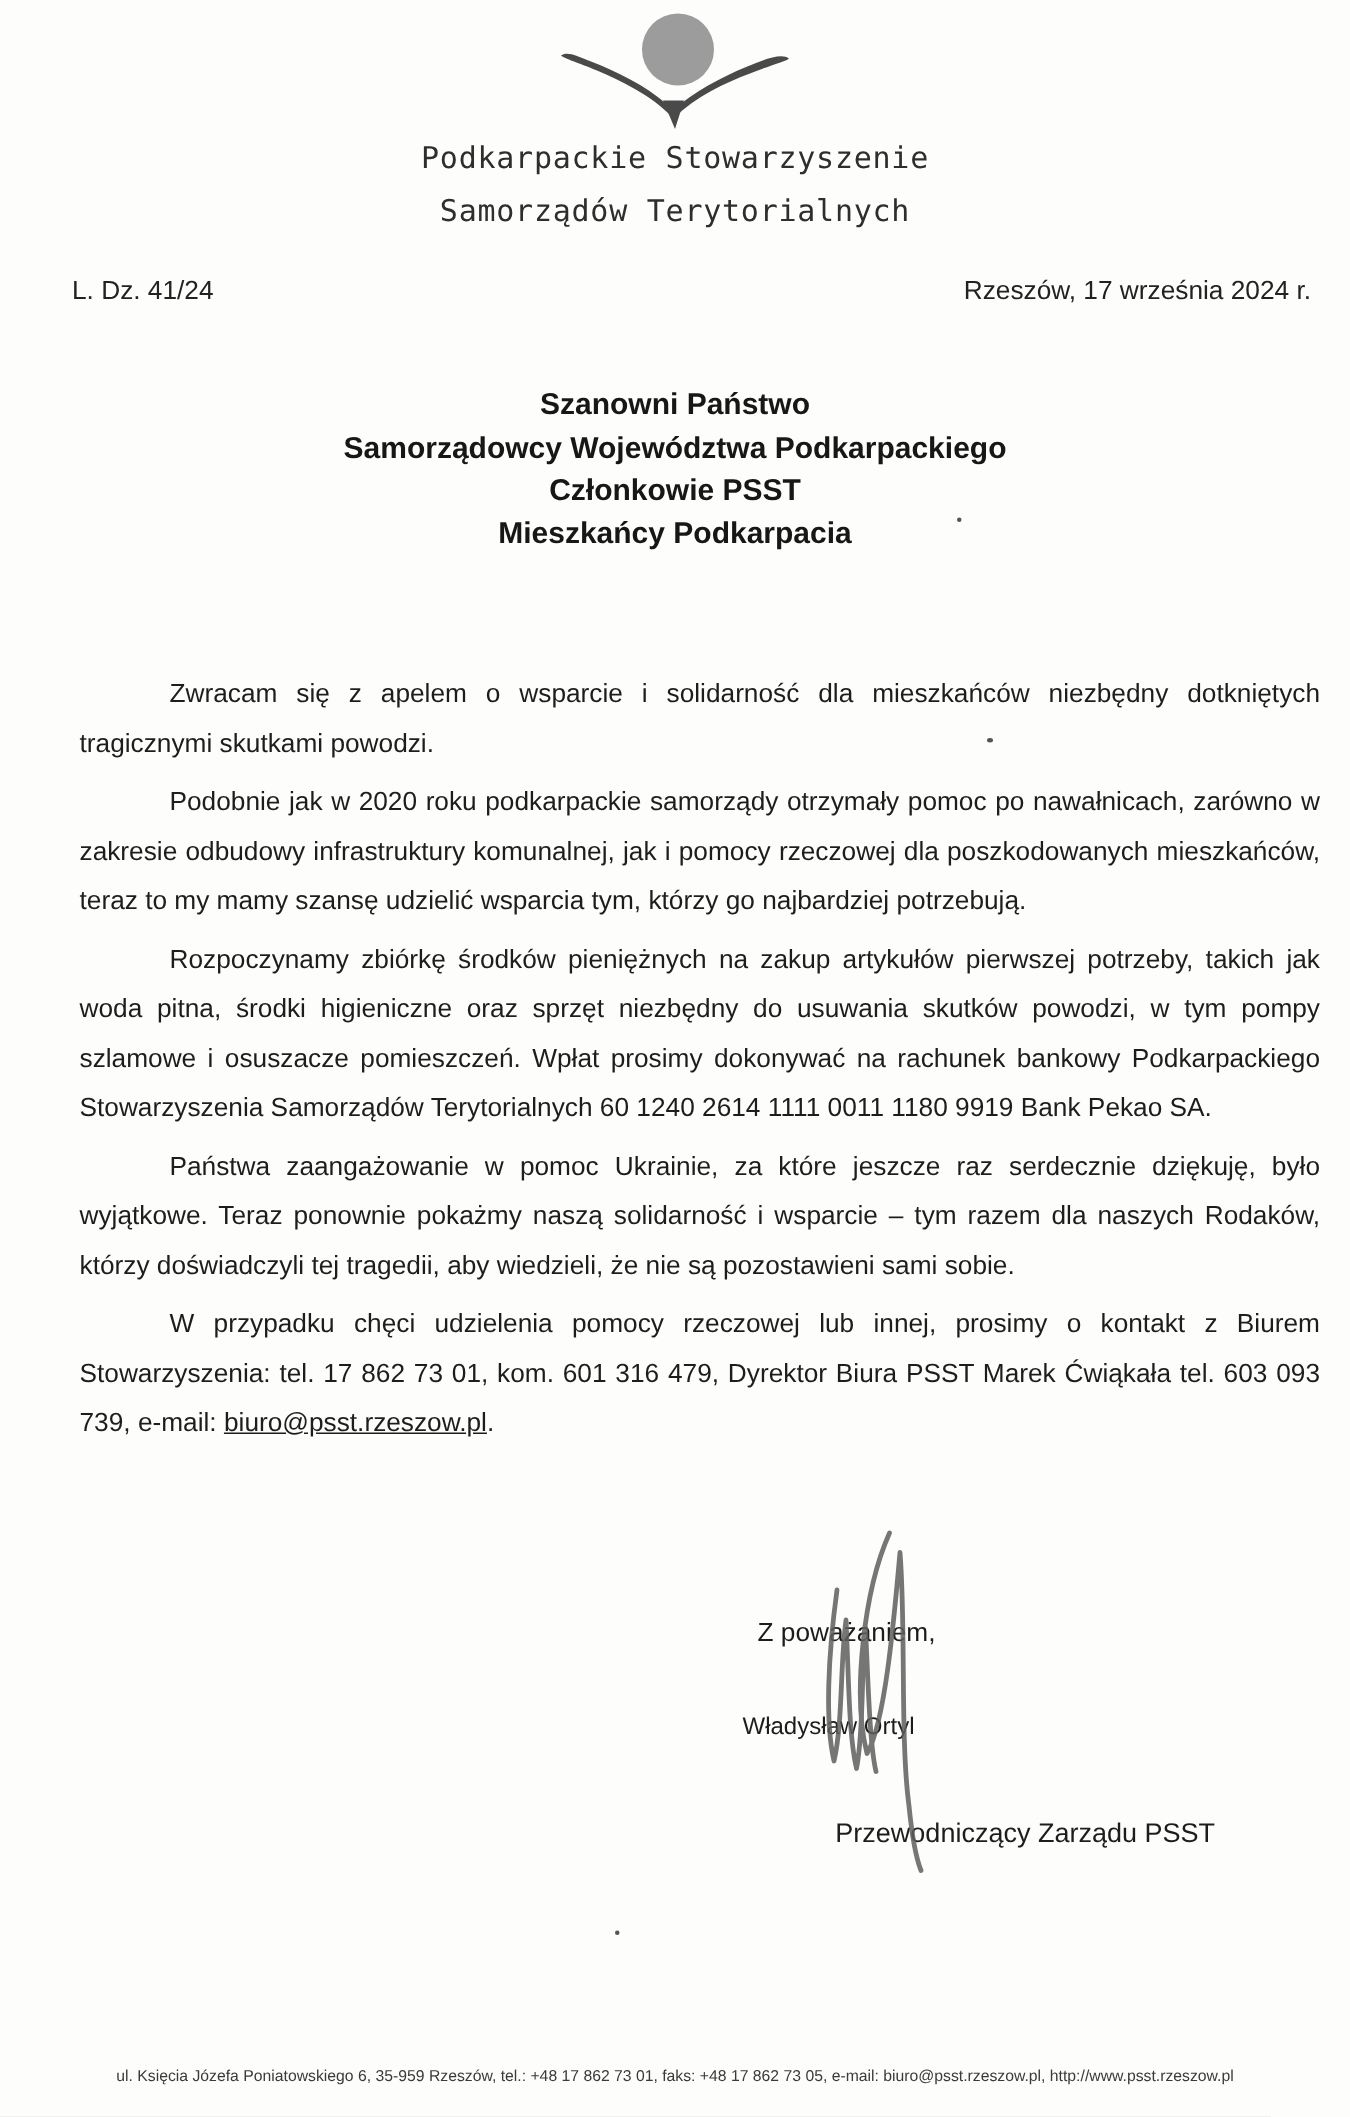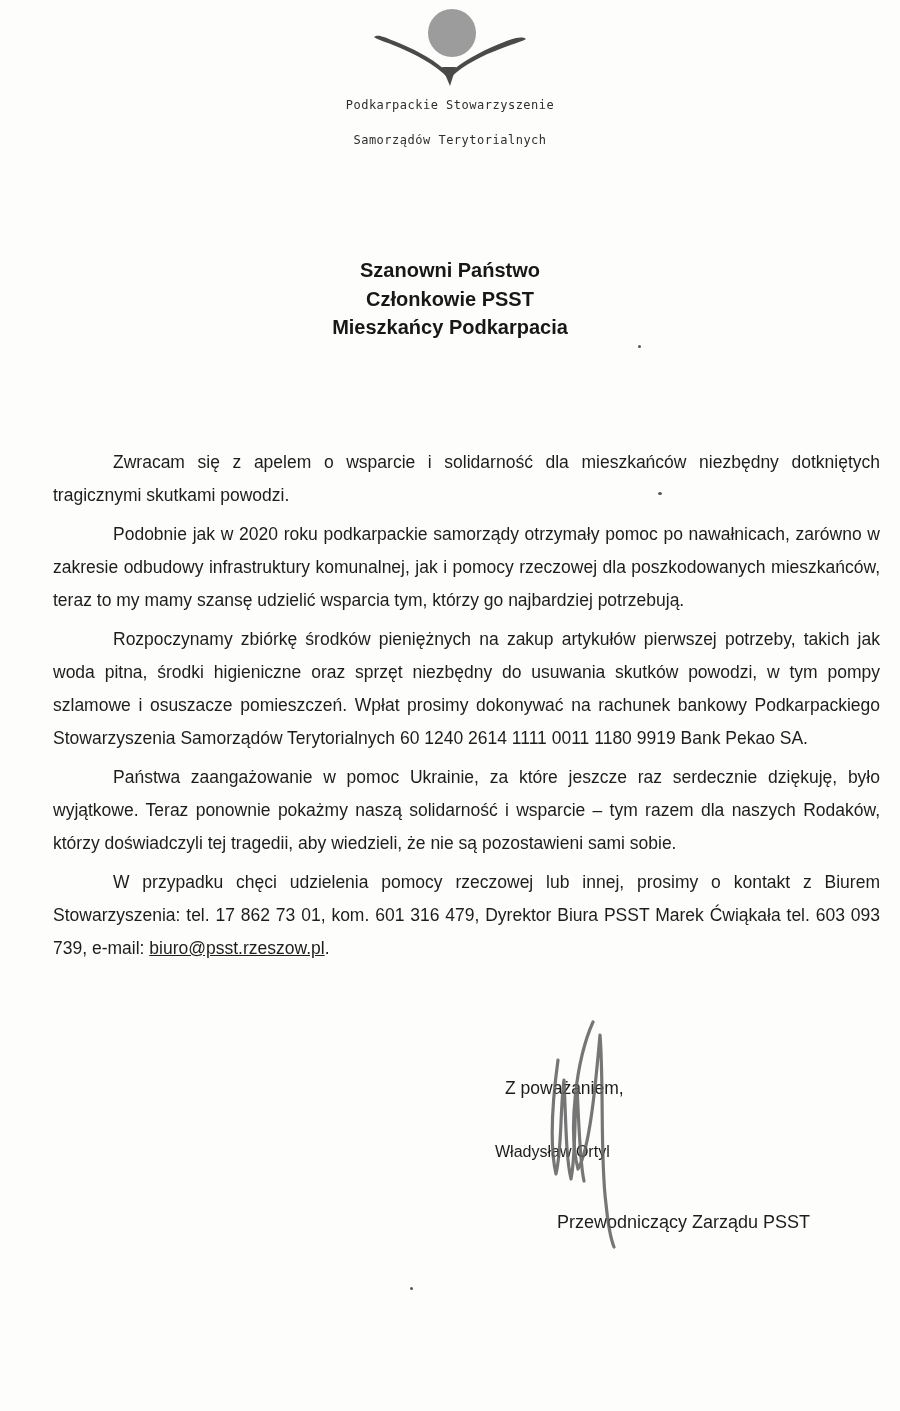--- a/index.html
+++ b/index.html
@@ -10,21 +10,21 @@
     background:#fdfdfb;
     font-family:"Liberation Sans", sans-serif;
     color:#1c1c1c;
     overflow:hidden;
   }
   
   .letterhead{position:absolute;top:6px;left:0;right:0;text-align:center;}
   .logo{display:block;margin:0 auto;}
   .org-name{
     font-family:"DejaVu Sans Mono", monospace;
-    font-size:12px;line-height:23px;
+    font-size:20px;line-height:23px;
     color:#2e2e2e;letter-spacing:.5px;
     margin-top:4px;
   }
   
   .ref-row{position:absolute;top:183px;left:48px;right:26px;font-size:17.5px;color:#222;}
   .ref-no{float:left;}
   .place-date{float:right;}
   
   .salutation{
     position:absolute;top:256px;left:0;right:0;
@@ -68,23 +68,28 @@
     <svg class="logo" width="176" height="84" viewBox="0 0 176 84">
       <circle cx="90" cy="27" r="24" fill="#9c9c9c"></circle>
       <path d="M12 31 C16 28 22 31 32 35 C50 42 68 51 82 63 L87 73 C72 57 52 48 36 41 C24 36 14 33 12 31 Z" fill="#4a4a4a"></path>
       <path d="M164 33 C160 30 152 32 142 36 C126 42 106 52 92 63 L87 73 C102 58 122 49 138 43 C150 38 162 35 164 33 Z" fill="#4a4a4a"></path>
       <path d="M80 61 L94 61 L88 80 Z" fill="#4a4a4a"></path>
     </svg>
     <div class="org-name">Podkarpackie Stowarzyszenie</div>
     <div class="org-name" style="margin-top:12px;">Samorządów Terytorialnych</div>
   </div>
 
+  <div class="ref-row">
+    <span class="ref-no">L. Dz. 41/24</span>
+    <span class="place-date">Rzeszów, 17 września 2024 r.</span>
+  </div>
 
   <div class="salutation">
     <div>Szanowni Państwo</div>
+    <div>Samorządowcy Województwa Podkarpackiego</div>
     <div>Członkowie PSST</div>
     <div>Mieszkańcy Podkarpacia</div>
   </div>
 
   <div class="body-text">
     <p>Zwracam się z apelem o wsparcie i solidarność dla mieszkańców niezbędny dotkniętych tragicznymi skutkami powodzi.</p>
     <p>Podobnie jak w 2020 roku podkarpackie samorządy otrzymały pomoc po nawałnicach, zarówno w zakresie odbudowy infrastruktury komunalnej, jak i pomocy rzeczowej dla poszkodowanych mieszkańców, teraz to my mamy szansę udzielić wsparcia tym, którzy go najbardziej potrzebują.</p>
     <p>Rozpoczynamy zbiórkę środków pieniężnych na zakup artykułów pierwszej potrzeby, takich jak woda pitna, środki higieniczne oraz sprzęt niezbędny do usuwania skutków powodzi, w tym pompy szlamowe i osuszacze pomieszczeń. Wpłat prosimy dokonywać na rachunek bankowy Podkarpackiego Stowarzyszenia Samorządów Terytorialnych 60 1240 2614 1111 0011 1180 9919 Bank Pekao SA.</p>
     <p>Państwa zaangażowanie w pomoc Ukrainie, za które jeszcze raz serdecznie dziękuję, było wyjątkowe. Teraz ponownie pokażmy naszą solidarność i wsparcie – tym razem dla naszych Rodaków, którzy doświadczyli tej tragedii, aby wiedzieli, że nie są pozostawieni sami sobie.</p>
     <p><span>W przypadku chęci udzielenia pomocy rzeczowej lub innej, prosimy o kontakt z Biurem Stowarzyszenia: tel. 17 862 73 01, kom. 601 316 479, Dyrektor Biura PSST Marek Ćwiąkała tel. 603 093 739, e-mail: </span><span class="email-link">biuro@psst.rzeszow.pl</span><span>.</span></p>
@@ -97,18 +102,19 @@
     <g fill="none" stroke="#5f5f5f" stroke-width="3.2" stroke-linecap="round" stroke-linejoin="round" opacity="0.85">
       <path d="M20 52 C14 96 12 140 18 166 C24 140 22 102 26 72 C28 116 28 150 33 171 C38 146 36 106 39 77 C41 121 42 156 46 173"></path>
       <path d="M55 14 C38 52 30 122 40 161 C52 141 58 72 62 27 C66 77 62 151 68 196 C70 216 72 229 76 239"></path>
     </g>
   </svg>
 
   <div class="signer-titles">
     <div>Przewodniczący Zarządu PSST</div>
   </div>
 
+  <div class="page-footer">ul. Księcia Józefa Poniatowskiego 6, 35-959 Rzeszów, tel.: +48 17 862 73 01, faks: +48 17 862 73 05, e-mail: biuro@psst.rzeszow.pl, http://www.psst.rzeszow.pl</div>
 
   <div class="speck s1"></div>
   <div class="speck s2"></div>
   <div class="speck s3"></div>
 
 </div>
 
 </body></html>

